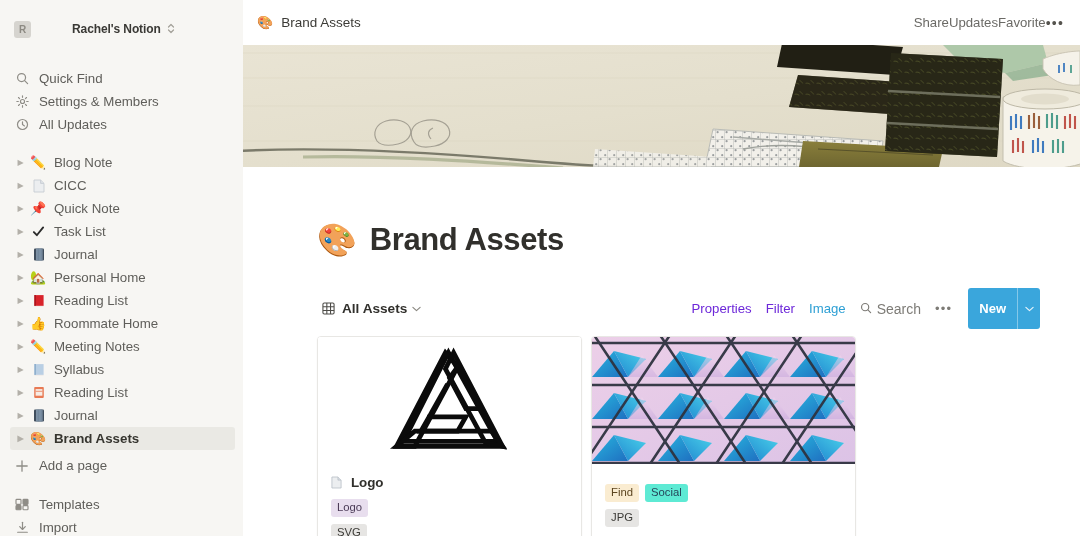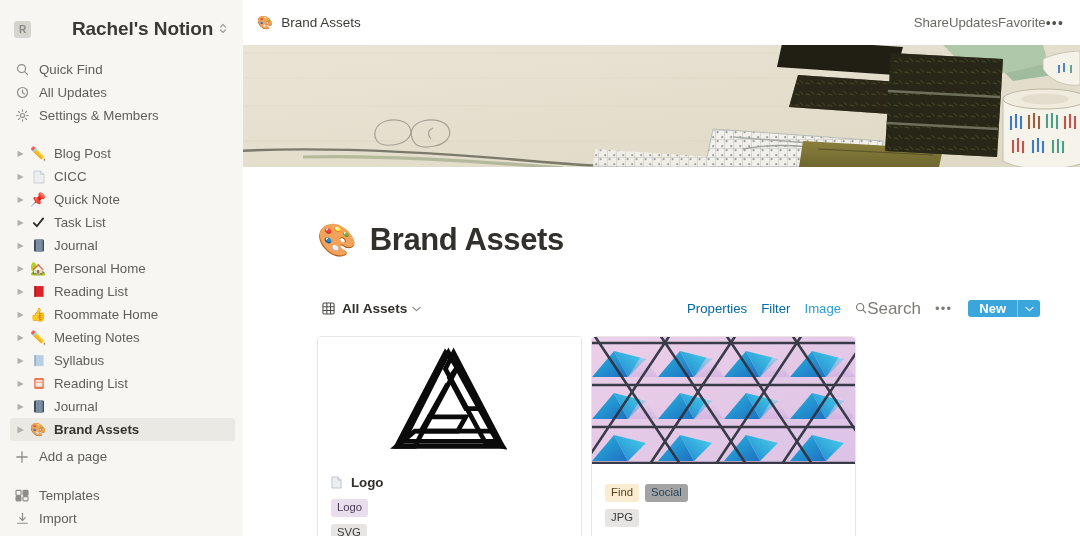--- a/index.html
+++ b/index.html
@@ -28,24 +28,24 @@
     height: 26px; margin: 0 8px 0 10px;
     padding: 0 4px; border-radius: 3px; cursor: pointer;
   }
   .ws-avatar {
     width: 17px; height: 17px; border-radius: 3px;
     background: #d6d4cf; color: #8d8a83;
     font-size: 10px; font-weight: 700;
     display: flex; align-items: center; justify-content: center;
     margin-right: 9px; flex: 0 0 17px;
   }
-  .ws-name { font-weight: 700; font-size: 19px; color: #3a3935; letter-spacing: -.1px; padding-left: 32px; }
+  .ws-name { font-weight: 700; font-size: 12px; color: #3a3935; letter-spacing: -.1px; padding-left: 32px; }
   .ws-chev { margin-left: 6px; color: #a3a099; font-size: 10px; line-height: 1; }
 
-  .nav-group { margin-top: 16px; }
+  .nav-group { margin-top: 25px; }
   .nav-row {
     display: flex; align-items: center;
     height: 23px; margin: 0 8px 0 10px; padding: 0 4px;
     border-radius: 3px; cursor: pointer; color: #5f5e5a;
     font-size: 13.3px; white-space: nowrap;
   }
   .nav-ico {
     width: 16px; flex: 0 0 16px; margin-right: 9px;
     display: flex; align-items: center; justify-content: center;
     color: #8f8d87;
@@ -105,26 +105,26 @@
   .title-text { font-size: 31px; font-weight: 700; color: #31302c; letter-spacing: -.4px; }
 
   
   .db-toolbar { display: flex; align-items: center; margin-top: 17px; height: 26px; justify-content: center; }
   .view-tab { display: flex; align-items: center; cursor: pointer; padding: 2px 5px; border-radius: 3px; }
   .view-ico { margin-right: 7px; color: #4d4c48; display:flex; }
   .view-name { font-size: 13.6px; font-weight: 600; color: #31302c; }
   .view-chev { margin-left: 5px; font-size: 9px; color: #8a8881; }
 
   .tb-right { margin-left: auto; display: flex; align-items: center; gap: 14px; }
-  .tb-item { font-size: 13.2px; color: #0369a1; cursor: pointer; }
+  .tb-item { font-size: 13.2px; color: #6d28d9; cursor: pointer; }
   .tb-item.active { color: #2d9fd4; }
-  .tb-search { display: flex; align-items: center; color: #7d7b76; cursor: pointer; font-size: 17px; }
+  .tb-search { display: flex; align-items: center; gap: 5px; color: #7d7b76; cursor: pointer; font-size: 14px; }
   .tb-dots { color: #7d7b76; letter-spacing: 1.2px; font-size: 13px; cursor: pointer; }
   .new-btn {
-    display: flex; align-items: stretch; height: 17px;
+    display: flex; align-items: stretch; height: 41px;
     border-radius: 3px; overflow: hidden; cursor: pointer; margin-left: 2px;
   }
   .new-main {
     background: #3aa6dc; color: #fff; font-size: 13px; font-weight: 700;
     padding: 0 11px; display: flex; align-items: center;
   }
   .new-chev {
     background: #3aa6dc; color: #dff0fb; width: 23px;
     display: flex; align-items: center; justify-content: center;
     border-left: 1px solid rgba(255,255,255,.38); font-size: 9px;
@@ -173,44 +173,44 @@
         <span class="nav-ico">
           <svg width="13" height="13" viewBox="0 0 14 14" fill="none" stroke="#8f8d87" stroke-width="1.3">
               <circle cx="6" cy="6" r="4.3"></circle>
               <path d="M9.3 9.3 12.5 12.5" stroke-linecap="round"></path>
             </svg>
         </span>
         <span>Quick Find</span>
       </div>
       <div class="nav-row">
         <span class="nav-ico">
+          <svg width="13" height="13" viewBox="0 0 14 14" fill="none" stroke="#8f8d87" stroke-width="1.25">
+              <circle cx="7" cy="7" r="2.2"></circle>
+              <path d="M7 .9v1.6M7 11.5v1.6M.9 7h1.6M11.5 7h1.6M2.7 2.7l1.15 1.15M10.15 10.15l1.15 1.15M11.3 2.7l-1.15 1.15M3.85 10.15 2.7 11.3" stroke-linecap="round"></path>
+            </svg>
+        </span>
+        <span>Settings &amp; Members</span>
+      </div>
+      <div class="nav-row">
+        <span class="nav-ico">
           <svg width="13" height="13" viewBox="0 0 14 14" fill="none" stroke="#8f8d87" stroke-width="1.3">
               <circle cx="7" cy="7" r="5.4"></circle>
               <path d="M7 4.1V7l2.1 1.5" stroke-linecap="round"></path>
             </svg>
         </span>
         <span>All Updates</span>
       </div>
-      <div class="nav-row">
-        <span class="nav-ico">
-          <svg width="13" height="13" viewBox="0 0 14 14" fill="none" stroke="#8f8d87" stroke-width="1.25">
-              <circle cx="7" cy="7" r="2.2"></circle>
-              <path d="M7 .9v1.6M7 11.5v1.6M.9 7h1.6M11.5 7h1.6M2.7 2.7l1.15 1.15M10.15 10.15l1.15 1.15M11.3 2.7l-1.15 1.15M3.85 10.15 2.7 11.3" stroke-linecap="round"></path>
-            </svg>
-        </span>
-        <span>Settings &amp; Members</span>
-      </div>
     </div>
 
     <div class="pages">
 
       <div class="page-row">
         <span class="caret">▶</span>
         <span class="pg-emoji">✏️</span>
-        <span>Blog Post</span>
+        <span>Blog Note</span>
       </div>
 
       <div class="page-row">
         <span class="caret">▶</span>
         <span class="pg-emoji">
           <svg width="12" height="14" viewBox="0 0 12 14">
               <path d="M1 1h6.6L11 4.4V13H1z" fill="#eceef0" stroke="#c6ccd2" stroke-width=".9"></path>
               <path d="M7.6 1v3.4H11" fill="#dfe3e7" stroke="#c6ccd2" stroke-width=".9"></path>
             </svg>
         </span>
@@ -635,21 +635,21 @@
                 <g stroke="#2f3340" stroke-width="2.6" fill="none" opacity=".95">
                   <path d="M0 6h263M0 48h263M0 90h263M0 126h263"></path>
                   <path d="M-10 -20 L90 130M56 -20 L156 130M122 -20 L222 130M188 -20 L288 130"></path>
                   <path d="M90 -20 L-10 130M156 -20 L56 130M222 -20 L122 130M288 -20 L188 130"></path>
                 </g>
               </svg>
             </div>
             <div class="card-body">
               <div class="tag-row">
                 <span class="tag" style="background:#faecd1;color:#5c4520">Find</span>
-                <span class="tag" style="background:#a3a3a3;color:#26455a">Social</span>
+                <span class="tag" style="background:#5eead4;color:#26455a">Social</span>
               </div>
               <div class="tag-row second">
                 <span class="tag" style="background:#e6e5e3;color:#3b3a36">JPG</span>
               </div>
             </div>
           </div>
 
         </div>
       </div>
     </div>

